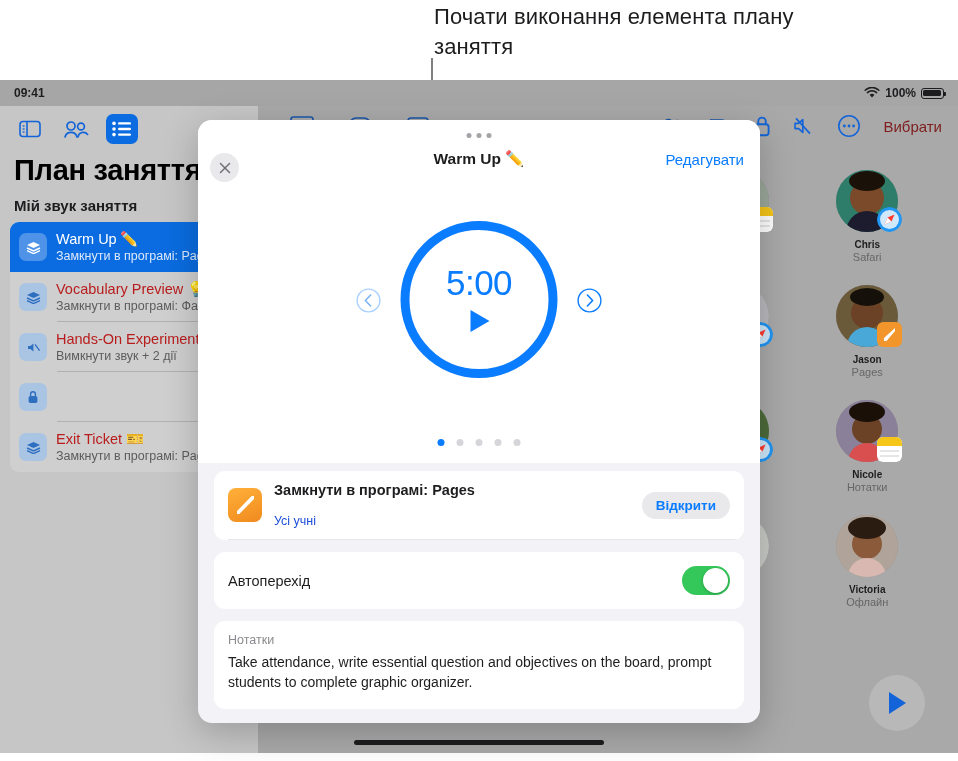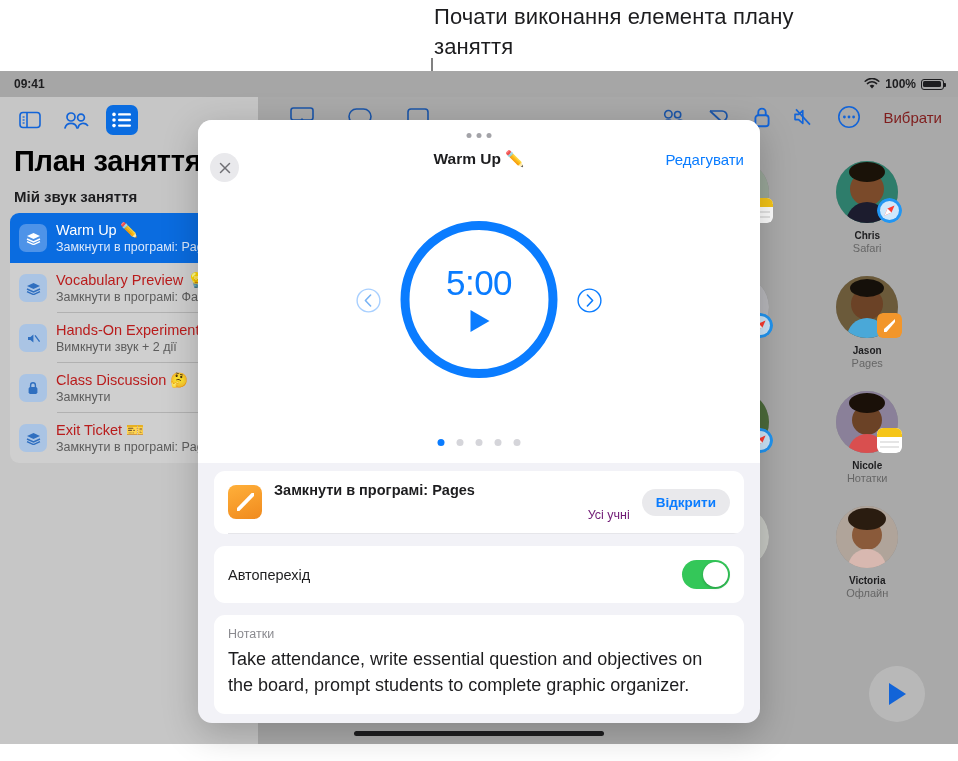--- a/index.html
+++ b/index.html
@@ -24,21 +24,21 @@
   .leader {
     position: absolute;
     background: #808080;
   }
   .leader-v { left: 431px; top: 58px; width: 2px; height: 228px; }
   .leader-h { left: 431px; top: 284px; width: 38px; height: 2px; }
 
   
   .device {
     position: absolute;
-    left: 0; top: 71px;
+    left: 0; top: 80px;
     width: 958px; height: 673px;
     background: #a9a9a9;
     overflow: hidden;
   }
   .device-dim {
     position: absolute; inset: 0;
     background: #a6a6a6;
   }
 
   
@@ -260,21 +260,21 @@
     flex: 0 0 auto; position: relative;
   }
   .pages-icon::after {
     content: ""; position: absolute;
     left: 9px; top: 8px; width: 17px; height: 18px;
     background: #ffffff;
     clip-path: polygon(100% 0, 100% 16%, 14% 100%, 0 100%, 0 84%, 86% 0);
   }
   .app-row-text { flex: 1 1 auto; min-width: 0; }
   .app-row-title { font-size: 14.5px; font-weight: bold; color: #1d1d1f; }
-  .app-row-sub { font-size: 12.5px; color: #701a75; margin-top: 10px; text-align: right; }
+  .app-row-sub { font-size: 12.5px; color: #1d4ed8; margin-top: 16px; }
   .open-btn {
     background: #e9e9ec; border-radius: 14px;
     padding: 6px 14px; font-size: 13.5px; font-weight: bold; color: #0a7cff;
   }
   .card-divider { height: 1px; background: #e6e6ea; margin-left: 14px; }
   .open-link {
     padding: 10px 14px 11px 14px;
     font-size: 13.5px; color: #0a7cff;
   }
   .toggle-row {
@@ -287,21 +287,21 @@
     background: #34c759; position: relative;
   }
   .knob {
     position: absolute; right: 2px; top: 2px;
     width: 25px; height: 25px; border-radius: 50%;
     background: #fff; box-shadow: 0 1px 3px rgba(0,0,0,0.25);
   }
   .notes-card { padding: 12px 14px 16px 14px; }
   .notes-label { font-size: 12.5px; color: #8a8a8f; }
   .notes-body {
-    font-size: 18px; color: #1d1d1f; line-height: 1.42; margin-top: 6px;
+    font-size: 14px; color: #1d1d1f; line-height: 1.42; margin-top: 6px;
   }
 </style>
 </head>
 <body>
 
 <div id="root">
 
   <div class="annotation">Почати виконання елемента плану заняття</div>
   <div class="leader leader-v"></div>
   <div class="leader leader-h"></div>
@@ -401,24 +401,20 @@
           </div>
         </div>
 
         <div class="plan-item">
           <div class="plan-badge">
             <svg width="12" height="14" viewBox="0 0 12 14">
                 <rect x="1.6" y="6" width="8.8" height="7" rx="1.8" fill="#2f6fc0"></rect>
                 <path d="M3.6 6V4.2a2.4 2.4 0 0 1 4.8 0V6" fill="none" stroke="#2f6fc0" stroke-width="1.4"></path>
               </svg>
           </div>
-          <div class="plan-text">
-            <div class="plan-name">Class Discussion 🤔</div>
-            <div class="plan-desc">Замкнути</div>
-          </div>
         </div>
 
         <div class="plan-item">
           <div class="plan-badge">
             <svg width="15" height="13" viewBox="0 0 15 13">
                 <path d="M7.5 1 14 4 7.5 7 1 4z" fill="#2f6fc0"></path>
                 <path d="M1 7 7.5 10 14 7" fill="none" stroke="#2f6fc0" stroke-width="1.4"></path>
                 <path d="M1 9.6 7.5 12.6 14 9.6" fill="none" stroke="#2f6fc0" stroke-width="1.4"></path>
               </svg>
           </div>

